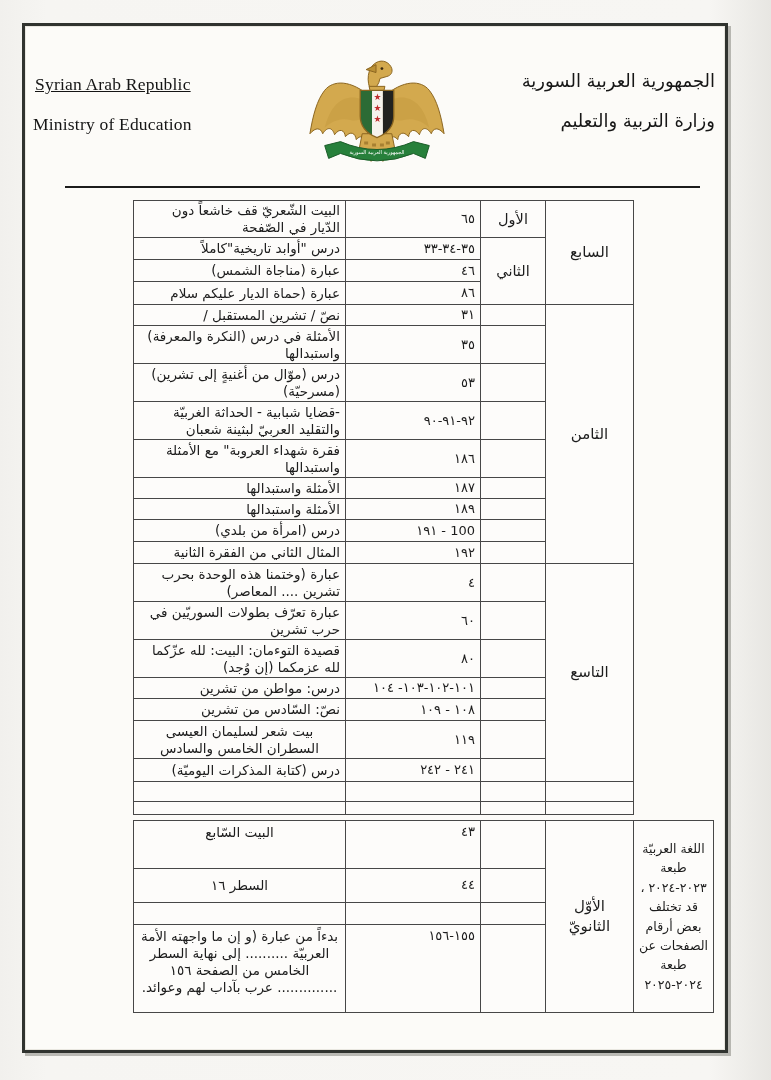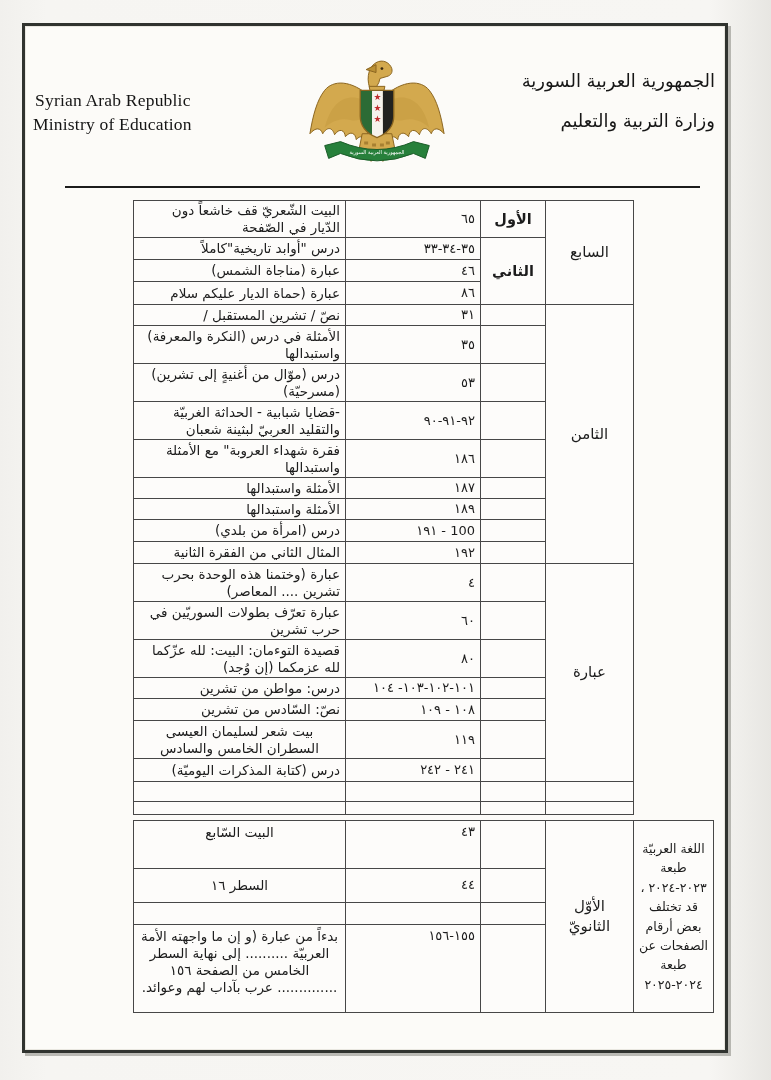--- a/index.html
+++ b/index.html
@@ -7,38 +7,38 @@
     width:771px;height:1080px;position:relative;overflow:hidden;
     background:linear-gradient(90deg,#f1f0ed 0%,#f6f5f2 6%,#f7f6f3 92%,#e7e6e2 100%);
     font-family:"DejaVu Sans",sans-serif;color:#1e1e1e;
   }
   .page-frame{
     position:absolute;left:22px;top:23px;width:700px;height:1024px;
     border:3px solid #30332f;background:#fcfbf8;
     box-shadow:3px 3px 0 rgba(125,125,118,.5), inset 0 0 0 1px #e9e7e0;
   }
   .en-header{position:absolute;font-family:"Liberation Serif",serif;font-size:17.5px;color:#151515;letter-spacing:.2px;}
-  #en1{left:35px;top:90px;}
+  #en1{left:35px;top:74px;text-decoration:underline;}
   #en2{left:33px;top:114px;}
   .ar-header{position:absolute;direction:rtl;text-align:right;font-size:18px;color:#161616;}
   #ar1{right:56px;top:70px;}
   #ar2{right:56px;top:110px;}
   .emblem{position:absolute;left:303px;top:54px;width:148px;height:118px;}
   .rule{position:absolute;left:65px;top:186px;width:635px;height:2px;background:#1c1c1c;}
 
   table.tbl{border-collapse:collapse;table-layout:fixed;position:absolute;background:#fdfcfa;}
   #tbl-1{left:133px;top:200px;width:500px;}
   #tbl-2{left:133px;top:820px;width:580px;}
   .tbl td{
     border:1px solid #474747;padding:1px 5px;font-size:13.5px;line-height:1.27;
     vertical-align:middle;color:#1c1c1c;overflow:hidden;
   }
   .tbl .desc{direction:rtl;text-align:right;}
   .tbl .num{direction:ltr;text-align:right;font-size:13px;letter-spacing:.5px;}
-  .tbl .sem{direction:rtl;text-align:center;font-size:14.5px;font-weight:bold;}
+  .tbl .sem{direction:rtl;text-align:center;font-size:14.5px;}
   .tbl .grade{direction:rtl;text-align:center;font-size:15px;}
   .tbl .note{direction:rtl;text-align:center;font-size:12.5px;line-height:1.55;padding:12px 3px;vertical-align:middle;}
   .tbl .ctr{text-align:center;}
   .tbl .top{vertical-align:top;padding-top:3px;}
 </style>
 </head>
 <body>
 
 <div class="page-frame"></div>
 
@@ -156,21 +156,21 @@
       </tr>
       <tr style="height: 22px;">
         <td class="desc">المثال الثاني من الفقرة الثانية</td>
         <td class="num">١٩٢</td>
         <td class="sem"></td>
       </tr>
       <tr style="height: 38px;">
         <td class="desc">عبارة (وختمنا هذه الوحدة بحرب تشرين .... المعاصر)</td>
         <td class="num">٤</td>
         <td class="sem"></td>
-        <td class="grade" rowspan="7">عبارة</td>
+        <td class="grade" rowspan="7">التاسع</td>
       </tr>
       <tr style="height: 38px;">
         <td class="desc">عبارة تعرّف بطولات السوريّين في حرب تشرين</td>
         <td class="num">٦٠</td>
         <td class="sem"></td>
       </tr>
       <tr style="height: 38px;">
         <td class="desc">قصيدة التوءمان: البيت: لله عزّكما لله عزمكما (إن وُجد)</td>
         <td class="num">٨٠</td>
         <td class="sem"></td>

